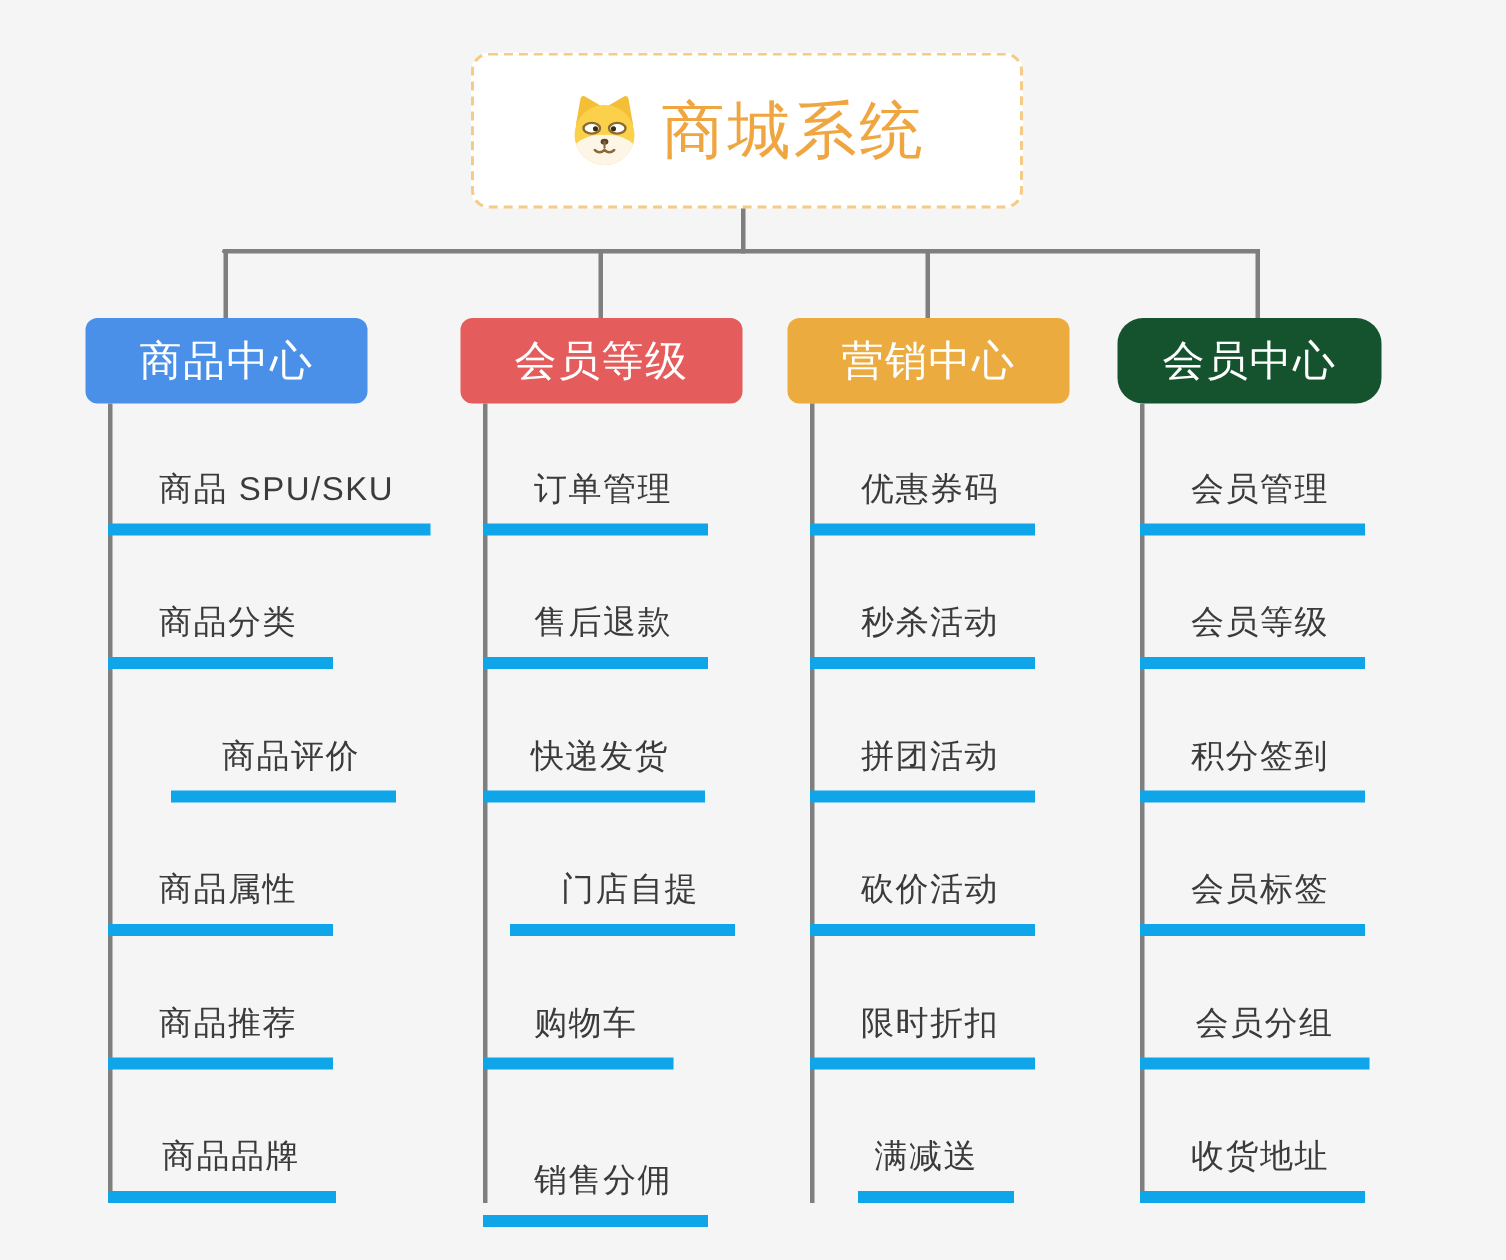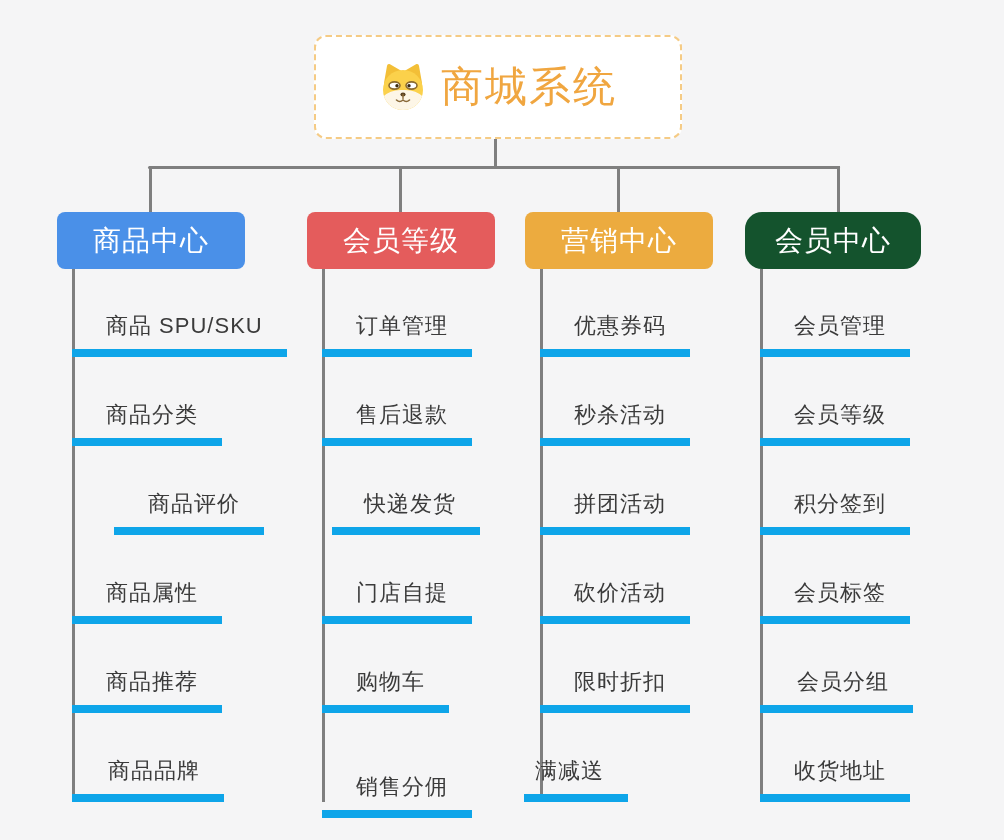--- a/index.html
+++ b/index.html
@@ -122,34 +122,34 @@
       <div class="leaf-node" style="left: 72px; top: 491px; margin-left: 42px;">商品评价</div>
       <div class="leaf-node" style="left: 72px; top: 580px;">商品属性</div>
       <div class="leaf-node" style="left: 72px; top: 669px; text-align: right;">商品推荐</div>
       <div class="leaf-node" style="left: 72px; top: 758px; padding-left: 36px;">商品品牌</div>
       <div class="branch-node" style="left: 307px; width: 188px; height: 57px; background: rgb(228, 92, 92);">
         <span>会员等级</span>
       </div>
       <div class="trunk" style="left: 322px; top: 269px; height: 533px;"></div>
       <div class="leaf-node" style="left: 322px; top: 313px;">订单管理</div>
       <div class="leaf-node" style="left: 322px; top: 402px;">售后退款</div>
-      <div class="leaf-node" style="left: 332px; top: 491px; padding-left: 32px;">快递发货</div>
-      <div class="leaf-node" style="left: 322px; top: 580px;">门店自提</div>
+      <div class="leaf-node" style="left: 322px; top: 491px; padding-left: 32px;">快递发货</div>
+      <div class="leaf-node" style="left: 340px; top: 580px;">门店自提</div>
       <div class="leaf-node" style="left: 322px; top: 669px;">购物车</div>
       <div class="leaf-node" style="left: 322px; top: 774px;">销售分佣</div>
       <div class="branch-node" style="left: 525px; width: 188px; height: 57px; background: rgb(236, 171, 63);">
         <span>营销中心</span>
       </div>
       <div class="trunk" style="left: 540px; top: 269px; height: 533px;"></div>
       <div class="leaf-node" style="left: 540px; top: 313px;">优惠券码</div>
       <div class="leaf-node" style="left: 540px; top: 402px;">秒杀活动</div>
       <div class="leaf-node" style="left: 540px; top: 491px;">拼团活动</div>
       <div class="leaf-node" style="left: 540px; top: 580px;">砍价活动</div>
       <div class="leaf-node" style="left: 540px; top: 669px;">限时折扣</div>
-      <div class="leaf-node" style="left: 524px; top: 758px; padding-left: 11px;">满减送</div>
+      <div class="leaf-node" style="left: 572px; top: 758px; padding-left: 11px;">满减送</div>
       <div class="branch-node" style="left: 745px; width: 176px; height: 57px; background: #14532d; border-radius: 17px;">
         <span>会员中心</span>
       </div>
       <div class="trunk" style="left: 760px; top: 269px; height: 533px;"></div>
       <div class="leaf-node" style="left: 760px; top: 313px;">会员管理</div>
       <div class="leaf-node" style="left: 760px; top: 402px;">会员等级</div>
       <div class="leaf-node" style="left: 760px; top: 491px;">积分签到</div>
       <div class="leaf-node" style="left: 760px; top: 580px;">会员标签</div>
       <div class="leaf-node" style="left: 760px; top: 669px; padding-left: 37px;">会员分组</div>
       <div class="leaf-node" style="left: 760px; top: 758px;">收货地址</div>

